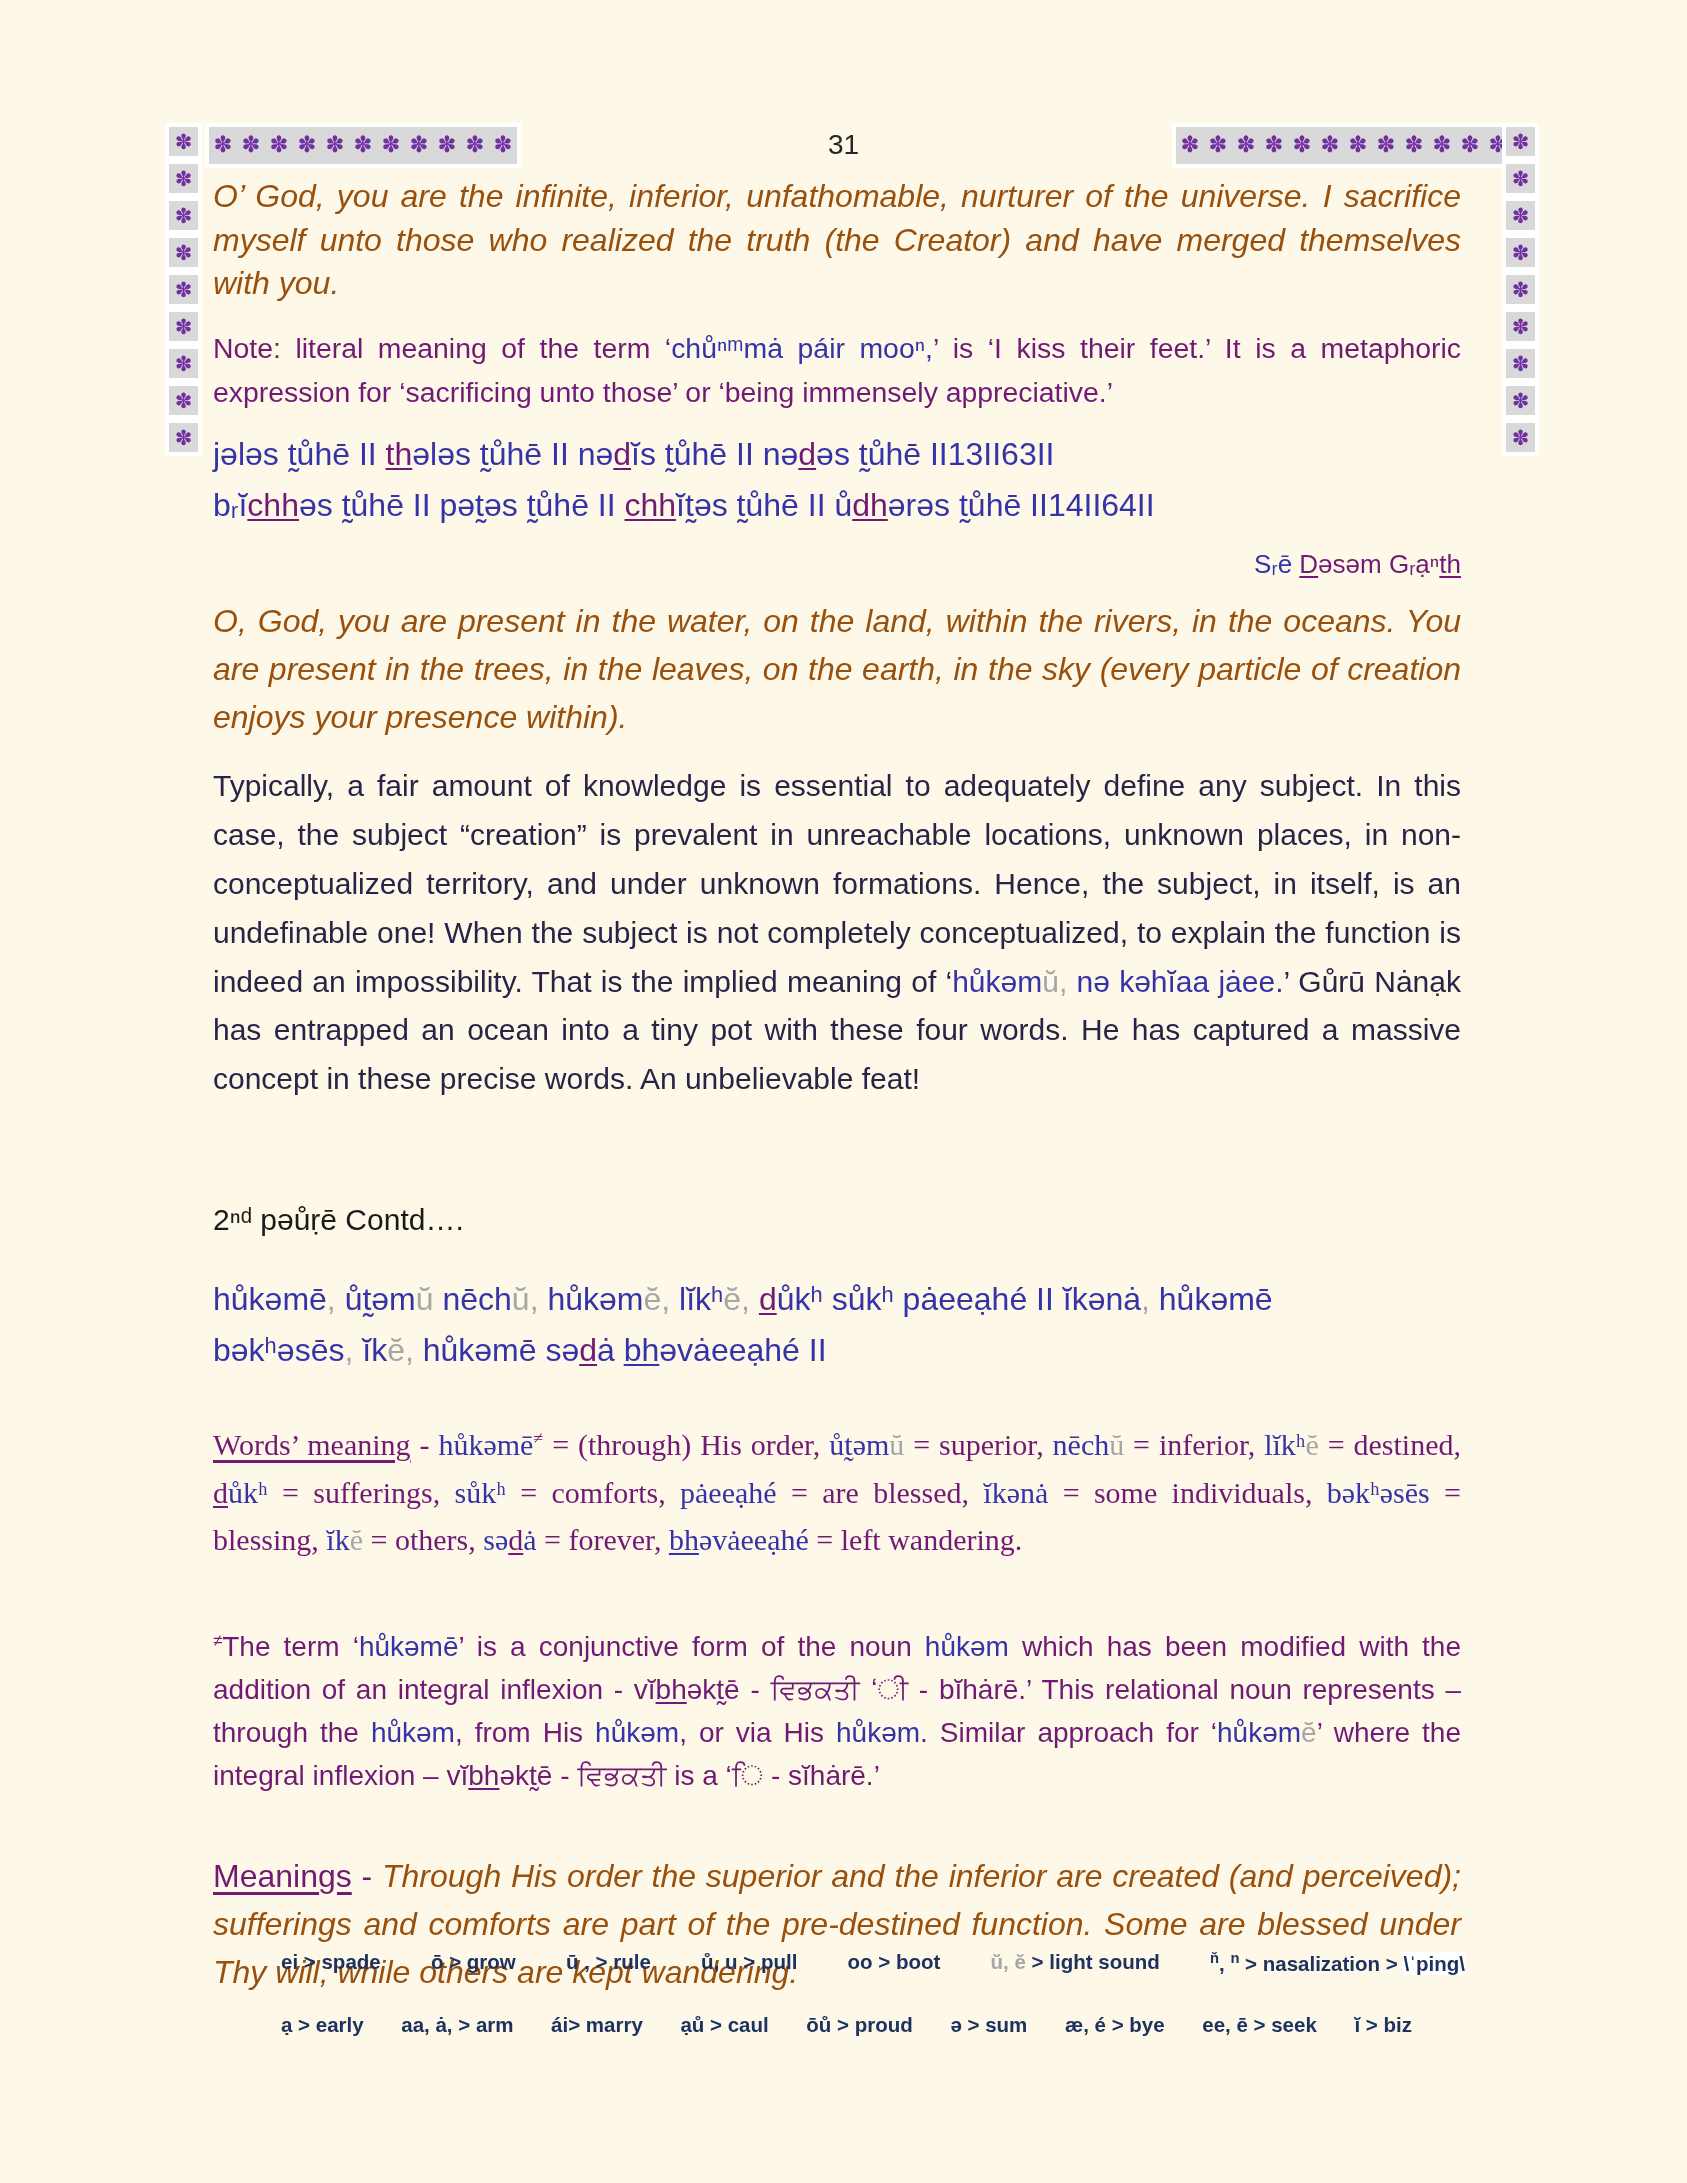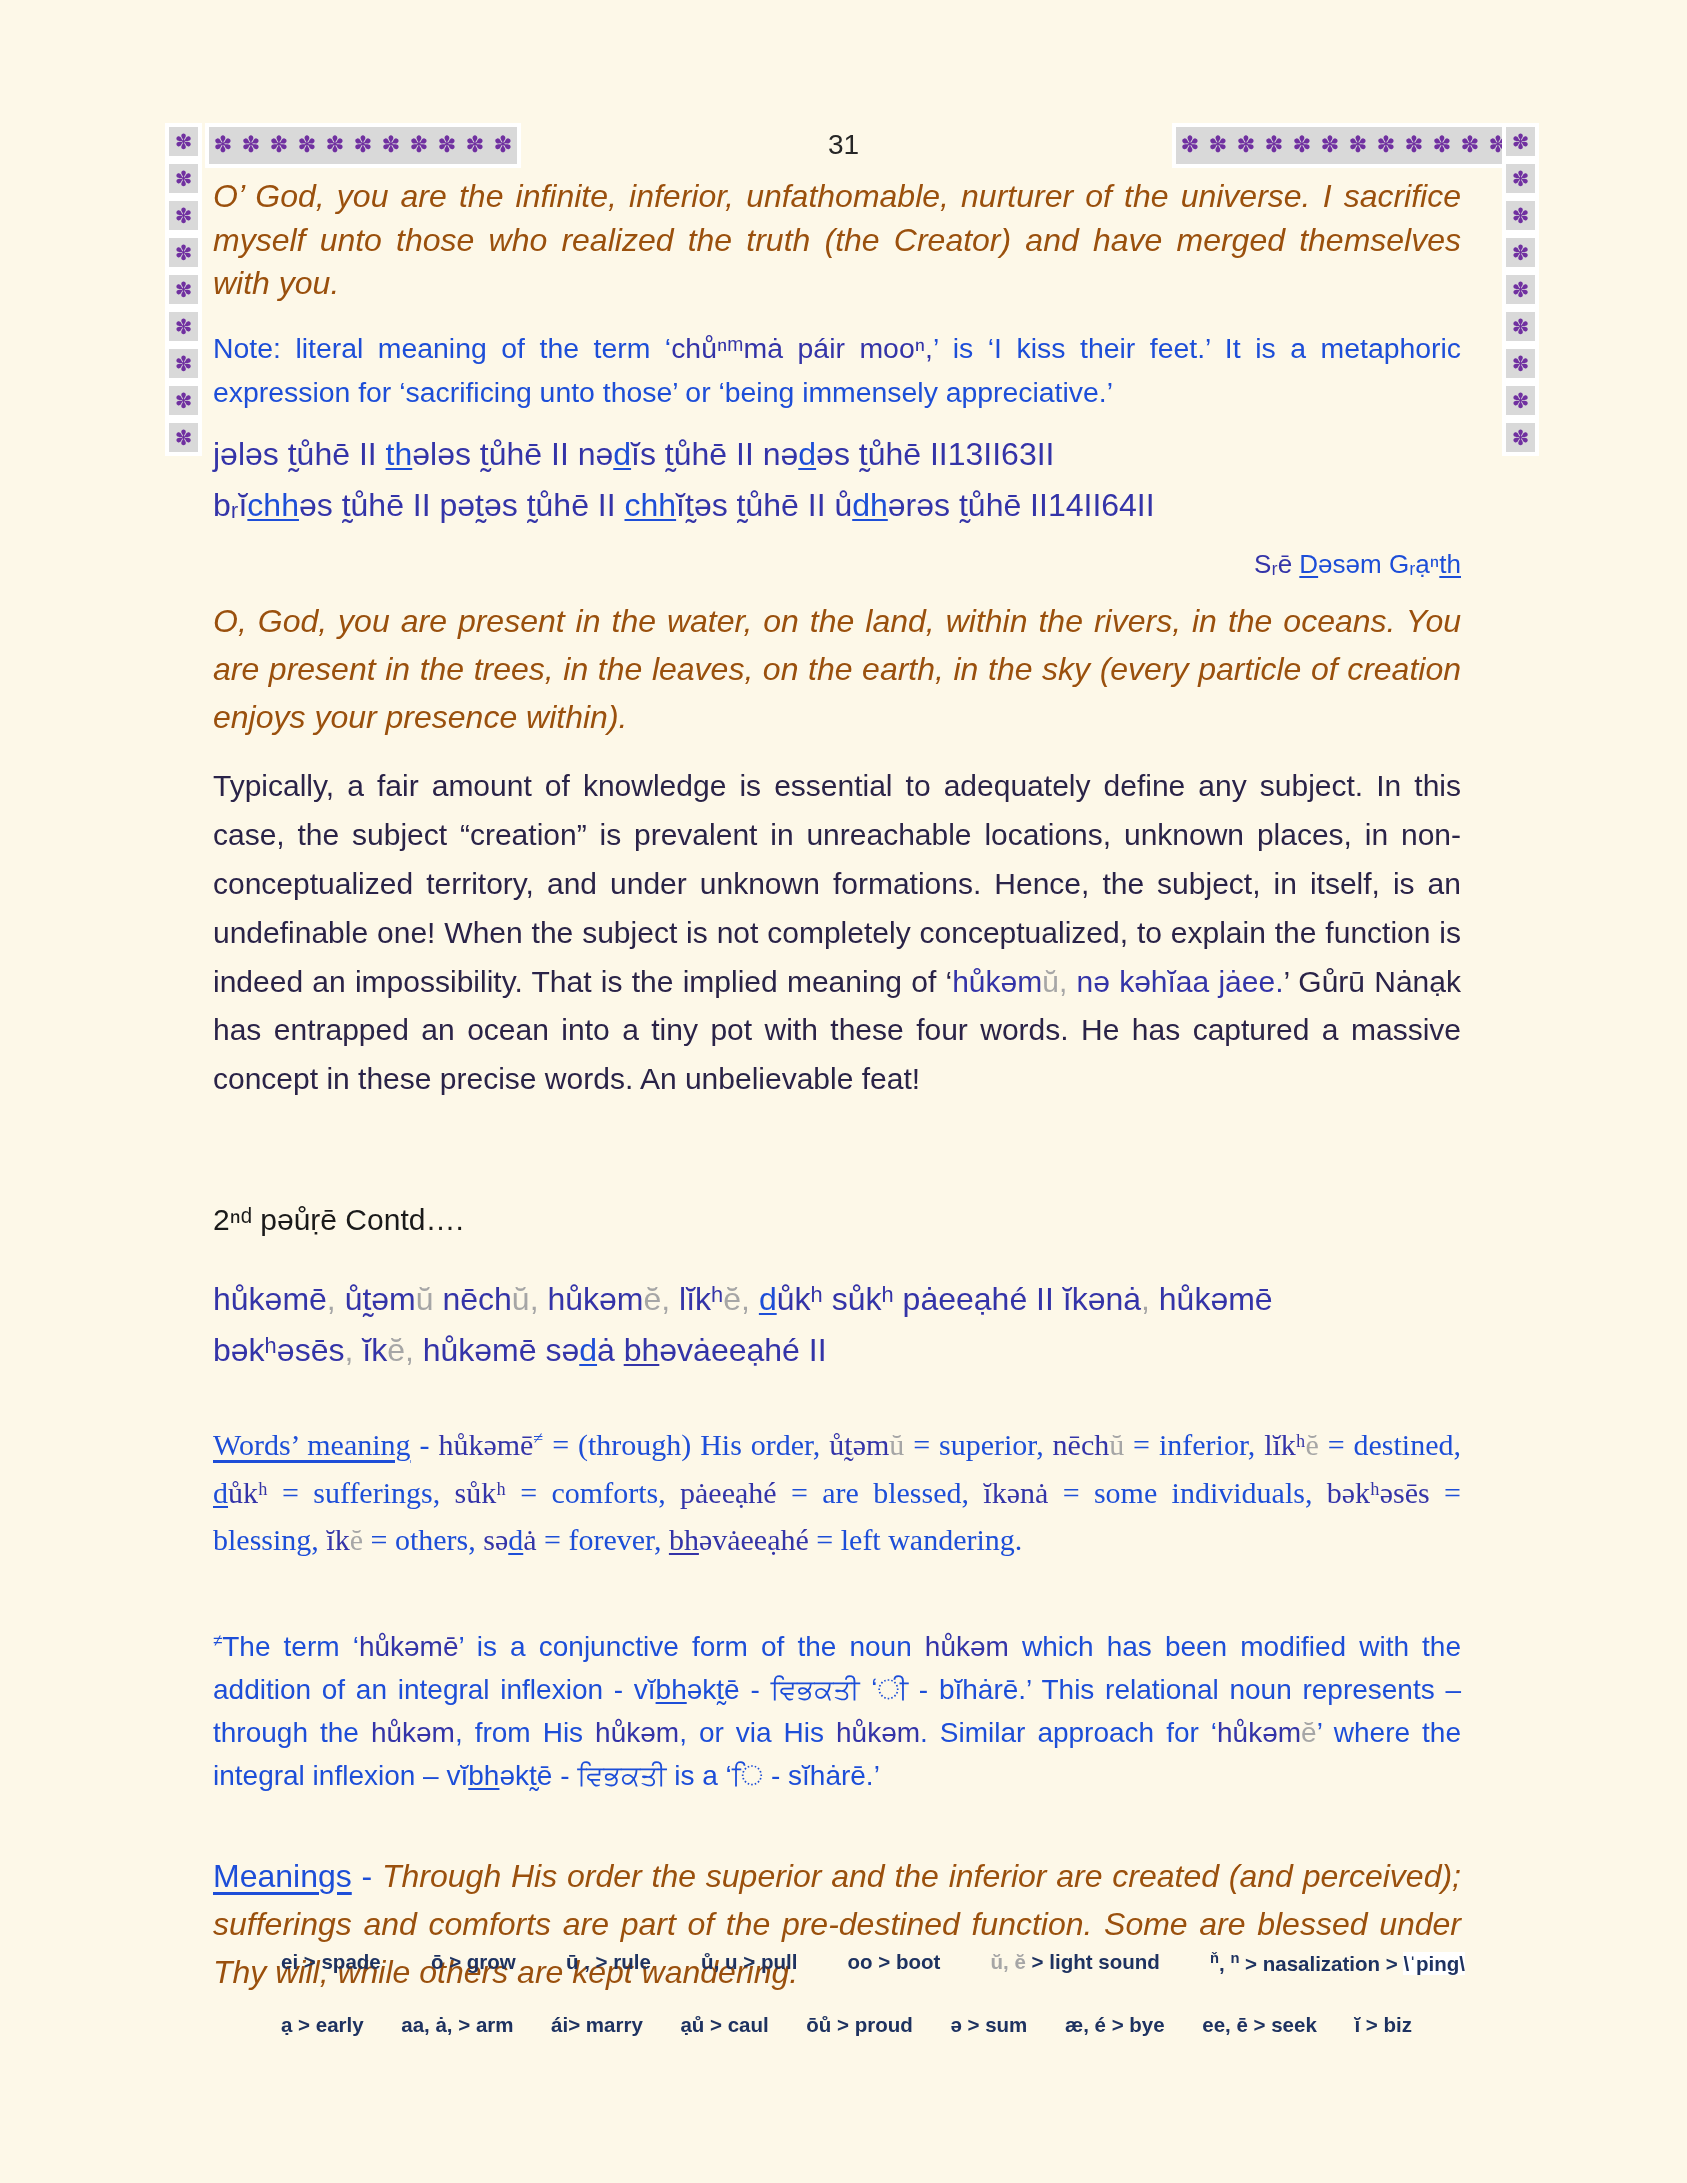--- a/index.html
+++ b/index.html
@@ -9,21 +9,21 @@
     width:1687px;height:2183px;
     background:#FDF8E8;
     font-family:"Liberation Sans", sans-serif;
     overflow:hidden;
   }
   .abs{position:absolute;}
   .textcol{left:213px;width:1248px;}
 
   
   .blu{color:#3434A8;}
-  .blk{color:#1d4ed8;}
+  .blk{color:#701a75;}
   .gry{color:#A6A6A6;}
   .brn{color:#9A500D;}
   .u{text-decoration:underline;text-decoration-thickness:2px;text-underline-offset:3.3px;}
   .u2{text-decoration:underline;text-decoration-thickness:3.3px;text-underline-offset:5.3px;}
   .sup{vertical-align:super;font-size:0.6em;}
   .supn{vertical-align:super;font-size:0.72em;}
   .hl{background:#FFFFFF;}
   .upright{font-style:normal;}
 
   .pagenum{top:91px;left:0;width:1687px;text-align:center;font-size:28px;color:#262626;margin-top:38px;}

